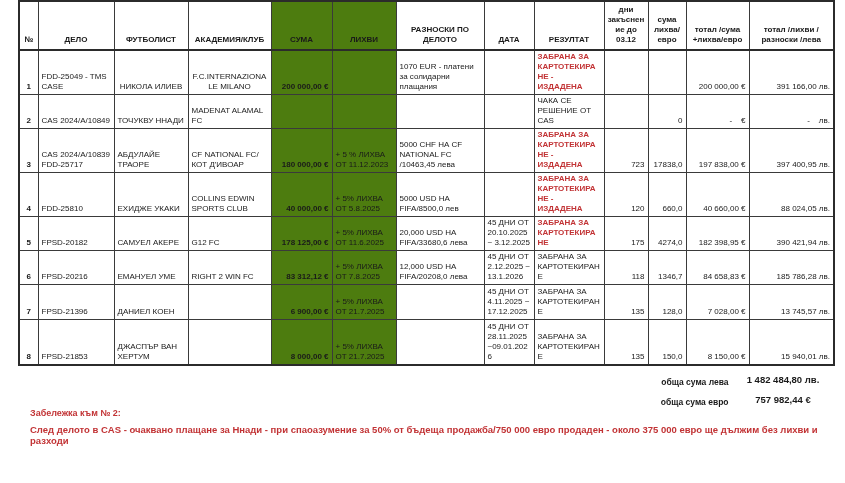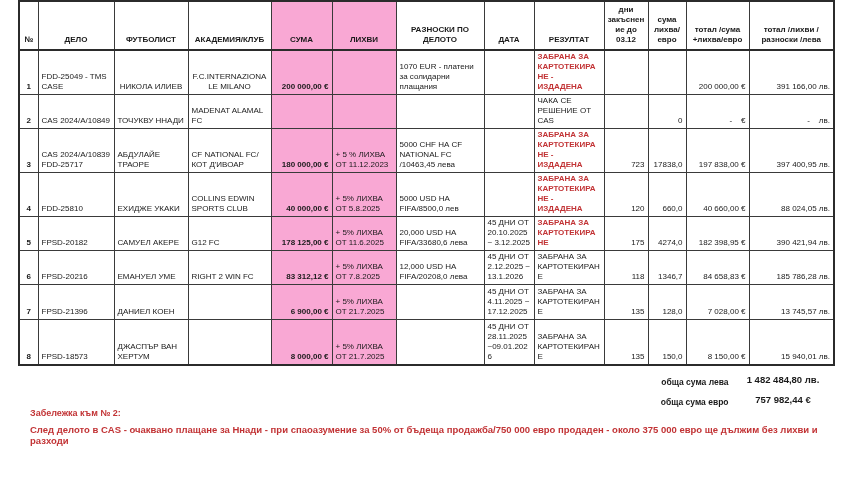--- a/index.html
+++ b/index.html
@@ -36,21 +36,21 @@
     word-wrap:break-word;
   }
   .main-table thead tr{height:49px;}
   .main-table th{
     font-weight:bold;
     text-align:center;
     vertical-align:bottom;
     padding-bottom:4px;
     border-bottom:2px solid #2b2b2b;
   }
-  .yellow{background:#f9a8d4;}
+  .yellow{background:#4d7c0f;}
   tbody tr:nth-child(1){height:35px;}
   tbody tr:nth-child(2){height:25px;}
   tbody tr:nth-child(3){height:43px;}
   tbody tr:nth-child(4){height:35px;}
   tbody tr:nth-child(5){height:33px;}
   tbody tr:nth-child(6){height:32px;}
   tbody tr:nth-child(7){height:35px;}
   tbody tr:nth-child(8){height:45px;}
   .c-num{text-align:center;font-weight:bold;}
   .c-case,.c-player,.c-club,.c-interest,.c-costs,.c-date,.c-result{text-align:left;}
@@ -225,21 +225,21 @@
           <td class="c-costs"></td>
           <td class="c-date">45 ДНИ ОТ 4.11.2025 ~ 17.12.2025</td>
           <td class="c-result">ЗАБРАНА ЗА КАРТОТЕКИРАНЕ</td>
           <td class="c-days">135</td>
           <td class="c-inteur">128,0</td>
           <td class="c-toteur">7 028,00 €</td>
           <td class="c-totbgn">13 745,57 лв.</td>
         </tr>
         <tr>
           <td class="c-num">8</td>
-          <td class="c-case">FPSD-18573</td>
+          <td class="c-case">FPSD-21853</td>
           <td class="c-player">ДЖАСПЪР ВАН ХЕРТУМ</td>
           <td class="c-club"></td>
           <td class="c-amount yellow">8 000,00 €</td>
           <td class="c-interest yellow">+ 5% ЛИХВА ОТ 21.7.2025</td>
           <td class="c-costs"></td>
           <td class="c-date">45 ДНИ ОТ 28.11.2025 ~09.01.2026</td>
           <td class="c-result">ЗАБРАНА ЗА КАРТОТЕКИРАНЕ</td>
           <td class="c-days">135</td>
           <td class="c-inteur">150,0</td>
           <td class="c-toteur">8 150,00 €</td>

